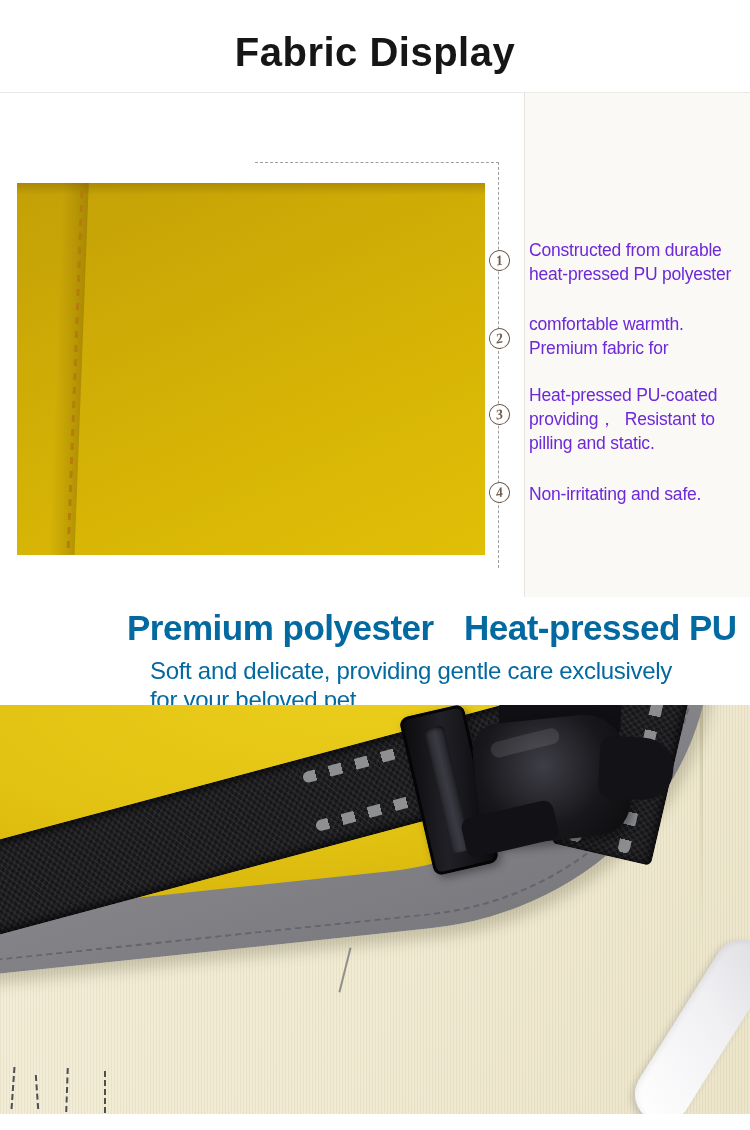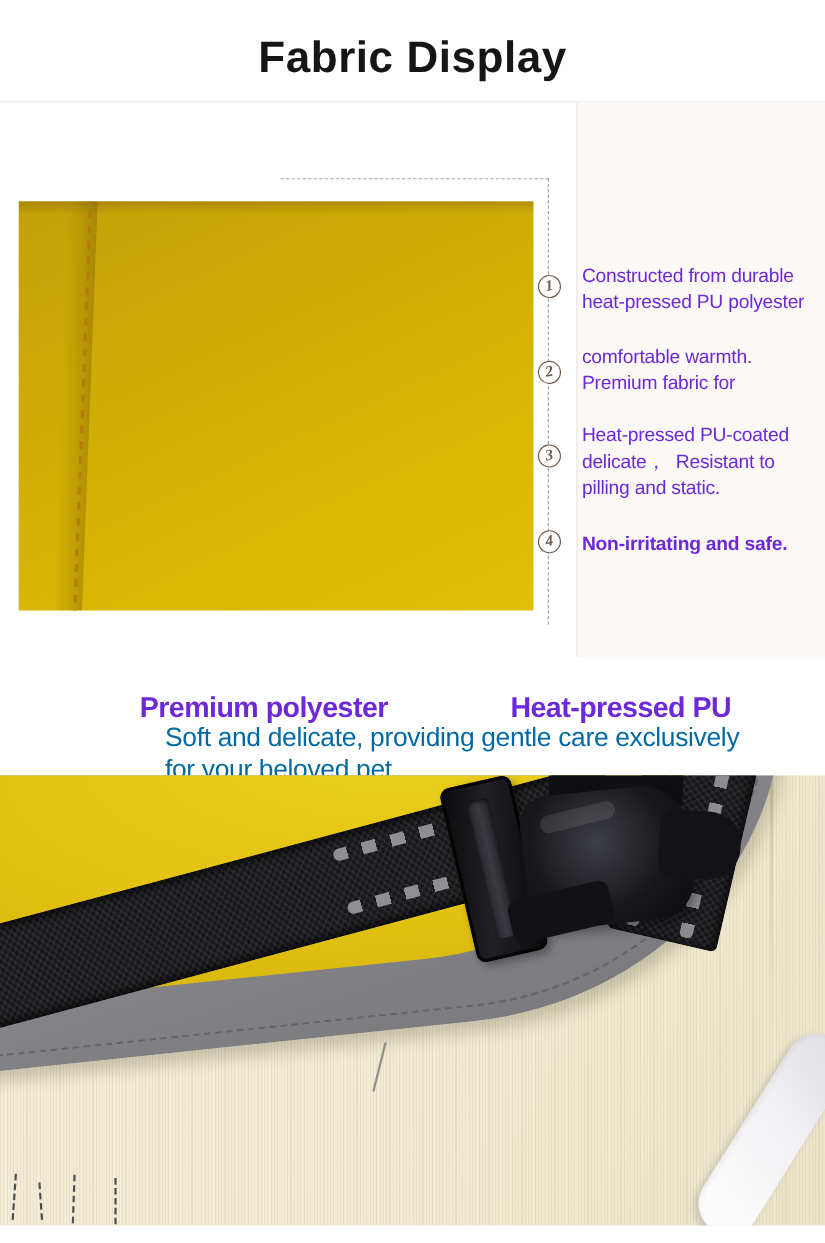--- a/index.html
+++ b/index.html
@@ -65,22 +65,22 @@
   }
   .feature-text {
     position:absolute; left:529px; width:220px;
     font-size:17.5px; line-height:24px; color:#6d28d9;
     letter-spacing:-0.2px;
   }
   .f-line { white-space:pre; }
 
   
   .heading-orange {
-    position:absolute; top:616px; font-size:26px; font-weight:bold;
-    color:#6d28d9; letter-spacing:-0.5px;
+    position:absolute; top:596px; font-size:35px; font-weight:bold;
+    color:#0369a1; letter-spacing:-0.5px;
   }
   .heading-left  { left:127px; }
   .heading-right { left:464px;text-align:right; }
   .sub-line {
     position:absolute; left:150px; font-size:24px; color:#0369a1;
     letter-spacing:-0.3px;
   }
   .sub-1 { top:645px; }
   .sub-2 { top:674px; }
 
@@ -234,26 +234,26 @@
 
   <div class="feature-circle" style="top:316px;">2</div>
   <div class="feature-text" style="top:300px;">
     <div class="f-line">comfortable warmth.</div>
     <div class="f-line">Premium fabric for</div>
   </div>
 
   <div class="feature-circle" style="top:392px;">3</div>
   <div class="feature-text" style="top:371px;">
     <div class="f-line">Heat-pressed PU-coated</div>
-    <div class="f-line">delicate，  Resistant to</div>
+    <div class="f-line">providing，  Resistant to</div>
     <div class="f-line">pilling and static.</div>
   </div>
 
   <div class="feature-circle" style="top:470px;">4</div>
-  <div class="feature-text" style="top:470px;font-weight:bold;">
+  <div class="feature-text" style="top:470px;">
     <div class="f-line">Non-irritating and safe.</div>
   </div>
 
   <div class="heading-orange heading-left">Premium polyester</div>
   <div class="heading-orange heading-right">Heat-pressed PU</div>
   <div class="sub-line sub-1">Soft and delicate, providing gentle care exclusively</div>
   <div class="sub-line sub-2">for your beloved pet.</div>
 
   <figure class="photo">
     <div class="cream"></div>

